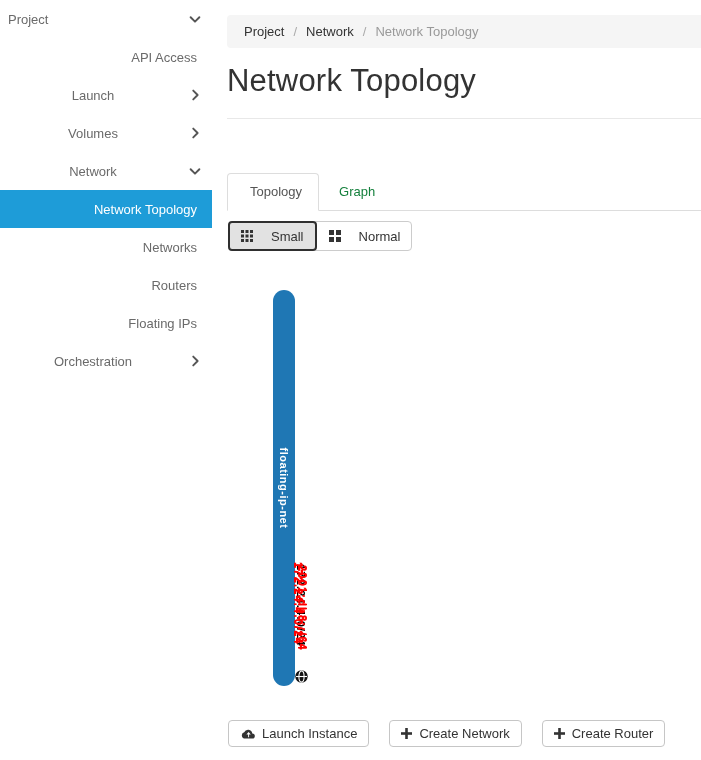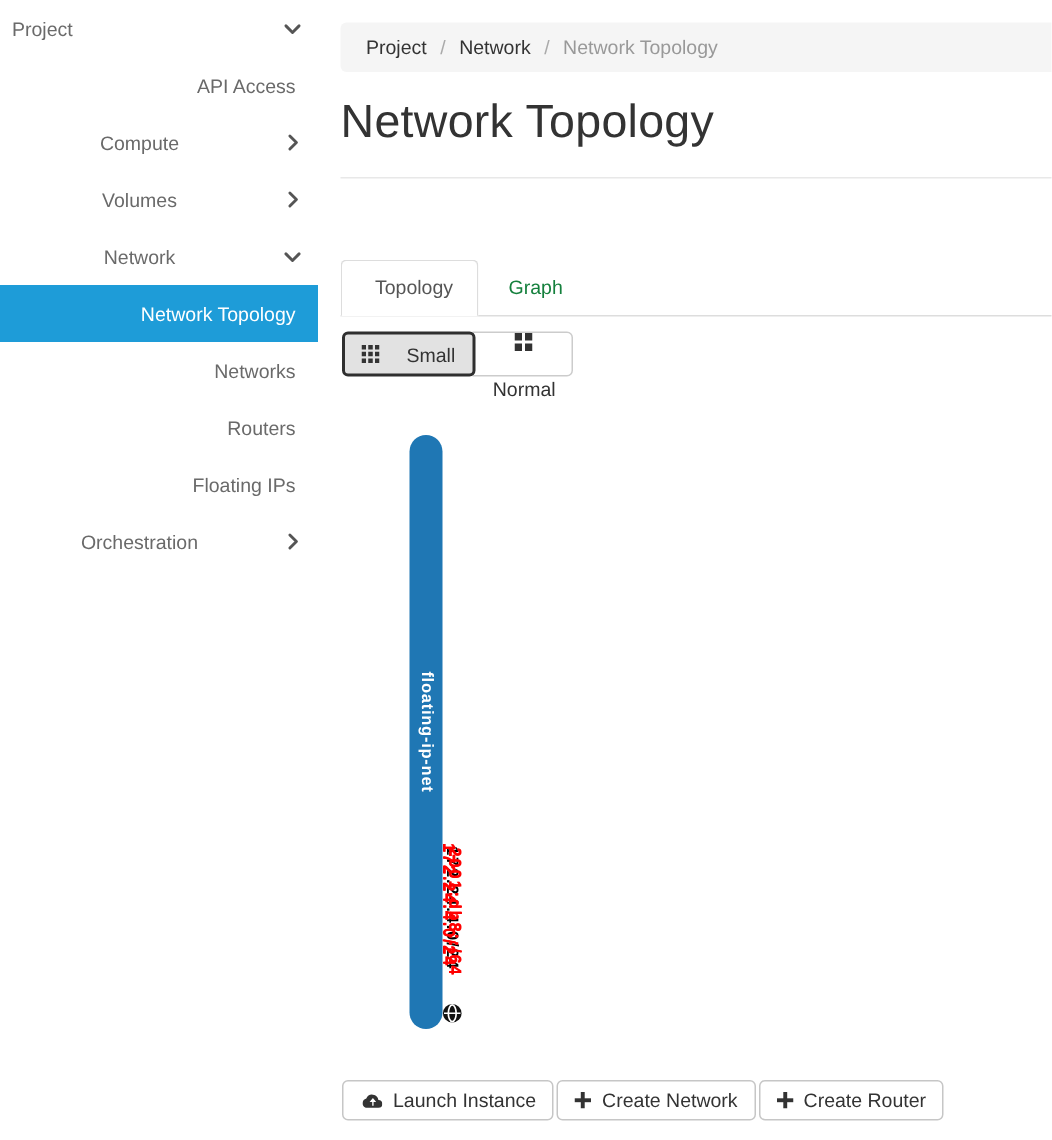--- a/index.html
+++ b/index.html
@@ -38,37 +38,37 @@
   .tab.active{background:#fff;border:1px solid #ddd;border-bottom-color:#fff;
     border-radius:4px 4px 0 0;color:#555;padding-left:22px;}
   .tab.inactive{color:#15803d;margin-left:3px;border:1px solid transparent;}
   
   .toggle-group{position:absolute;left:228px;top:221px;display:flex;align-items:stretch;}
   .btn-toggle{box-sizing:border-box;height:30px;display:flex;align-items:center;gap:18px;
     font-size:13px;color:#333;background:#fff;border:1px solid #ccc;
     padding:0 11px;cursor:pointer;}
   .btn-toggle.active{background:#e2e2e2;border:2px solid #2f2f2f;border-radius:4px;
     position:relative;z-index:2;}
-  .btn-toggle.normal{border-radius:0 4px 4px 0;margin-left:-2px;z-index:1;padding-left:13px;flex-direction:column;}
+  .btn-toggle.normal{border-radius:0 4px 4px 0;margin-left:-2px;z-index:1;padding-left:13px;}
   .btn-toggle svg{display:block;}
   
   .net-bar{position:absolute;left:273px;top:290px;width:22px;height:396px;
     background:#1f77b4;border-radius:11px;cursor:pointer;}
   .net-bar-label{position:absolute;left:50%;top:50%;transform:translate(-50%,-50%);
     writing-mode:vertical-rl;color:#fff;font-size:11px;font-weight:bold;
     letter-spacing:0.5px;white-space:nowrap;}
   .subnet-labels{position:absolute;left:293px;top:562px;width:16px;height:110px;}
   .subnet-label{position:absolute;writing-mode:vertical-rl;font-size:11px;
     font-weight:bold;letter-spacing:1.2px;white-space:nowrap;line-height:1;}
   .sl-under{color:#000;left:2px;top:2px;}
   .sl-red1{color:#f00;left:0;top:0;text-shadow:0 1px 0 #f00;}
   .sl-red2{color:#f00;left:3px;top:3px;text-shadow:0 -1px 0 #f00;}
   .globe-icon{position:absolute;left:295px;top:669px;width:13px;height:13px;}
   
-  .actions{position:absolute;left:228px;top:720px;display:flex;gap:2px;}
+  .actions{position:absolute;left:228px;top:720px;display:flex;gap:20px;}
   .action-btn{box-sizing:border-box;height:27px;display:flex;align-items:center;gap:7px;
     padding:0 11px;background:#fff;border:1px solid #c6c6c6;border-radius:4px;
     font-size:13px;color:#333;cursor:pointer;}
   .action-btn svg{display:block;}
 </style>
 </head>
 <body>
 
 <nav class="sidebar">
   <div class="nav-row lvl1">
@@ -76,21 +76,21 @@
     <span class="chev">
       <svg width="14" height="14" viewBox="0 0 16 16">
           <path d="M3 6 l5 5 5 -5" fill="none" stroke="#555" stroke-width="2.2" stroke-linecap="round" stroke-linejoin="round"></path>
         </svg>
     </span>
   </div>
   <div class="nav-row lvl3">
     <span>API Access</span>
   </div>
   <div class="nav-row lvl2">
-    <span>Compute</span>
+    <span>Launch</span>
     <span class="chev">
       <svg width="14" height="14" viewBox="0 0 16 16">
           <path d="M6 3 l5 5 -5 5" fill="none" stroke="#555" stroke-width="2.2" stroke-linecap="round" stroke-linejoin="round"></path>
         </svg>
     </span>
   </div>
   <div class="nav-row lvl2">
     <span>Volumes</span>
     <span class="chev">
       <svg width="14" height="14" viewBox="0 0 16 16">

